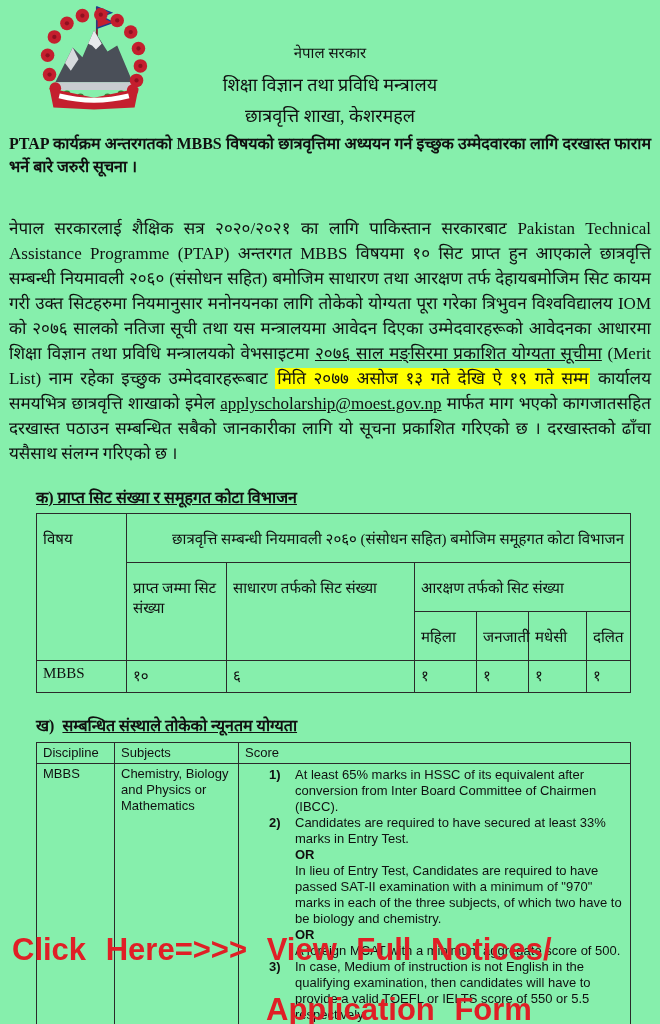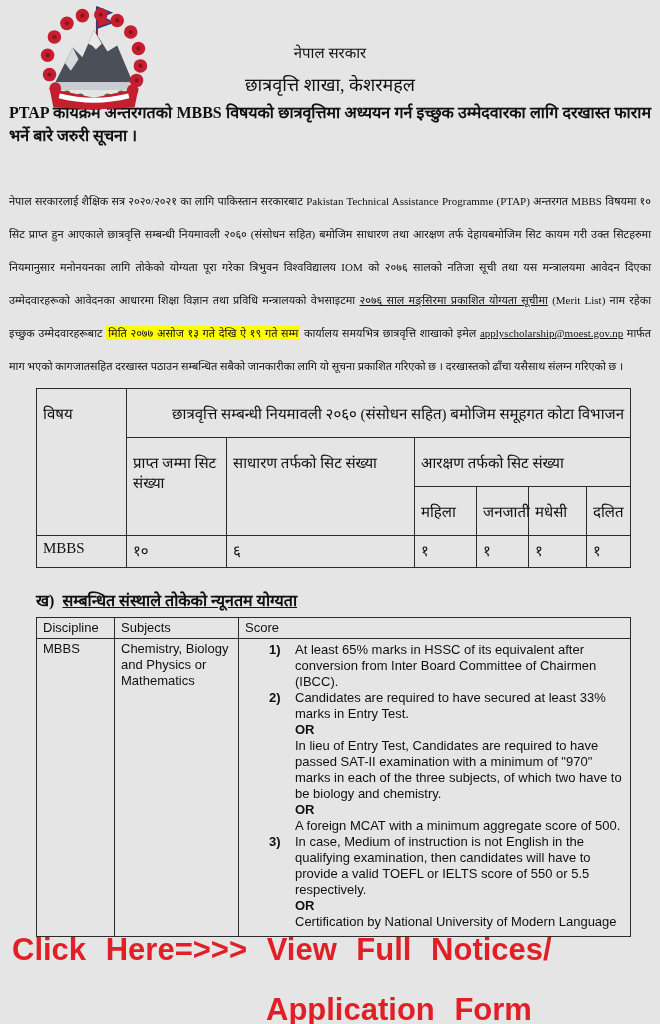--- a/index.html
+++ b/index.html
@@ -1,25 +1,25 @@
 <!DOCTYPE html>
 <html><head>
 <meta charset="utf-8">
 <style>
   html,body{margin:0;padding:0;background:#fff;}
-  .page{width:660px;height:1024px;position:relative;overflow:hidden;background:#e5e5e5;
+  .page{width:660px;height:1024px;position:relative;overflow:hidden;background:#86efac;
         font-family:"Liberation Serif","DejaVu Serif",serif;color:#101010;}
   .emblem{position:absolute;left:36px;top:2px;width:116px;height:122px;}
   .gov{text-align:center;padding-top:42px;}
   .gov-l1{font-size:15px;margin-bottom:10px;}
   .gov-l2{font-size:18px;margin-bottom:7px;}
   .gov-l3{font-size:18px;}
   .pubdate{margin:27px 28px 0 0;text-align:right;font-size:16px;}
   .title{margin:5px 9px 0 9px;font-weight:bold;font-size:16px;line-height:23px;text-align:justify;}
-  .para{margin:38px 9px 0 9px;font-size:11px;line-height:33px;text-align:justify;}
+  .para{margin:38px 9px 0 9px;font-size:17px;line-height:25px;text-align:justify;}
   .hl{background:#ffff00;padding:1px 2px;}
   .ul{text-decoration:underline;}
   .email{color:#101010;text-decoration:underline;cursor:pointer;}
   .h-a{margin:20px 0 0 36px;font-size:16px;font-weight:bold;}
   .h-a .u{ text-decoration:underline;}
   .h-b{margin:21px 0 0 36px;font-size:16px;font-weight:bold;}
   .h-b .u{text-decoration:underline;margin-left:8px;}
   table{border-collapse:collapse;}
   .t1{margin:5px 0 0 36px;font-size:15px;width:594px;table-layout:fixed;}
   .t1 td{border:1px solid #2a2a2a;padding:14px 6px;vertical-align:top;}
@@ -88,28 +88,30 @@
         <circle cx="74" cy="97" r="3.5"></circle>
         <circle cx="88" cy="94" r="3.5"></circle>
     </g>
 
     <path d="M14,88 L60,98 L106,88 L102,108 L60,110 L18,108 Z" fill="#c41f2e"></path>
     <path d="M24,96 Q60,105 96,96" stroke="#ffffff" stroke-width="5" fill="none"></path>
   </svg>
 
   <div class="gov">
     <div class="gov-l1">नेपाल सरकार</div>
+    <div class="gov-l2">शिक्षा विज्ञान तथा प्रविधि मन्त्रालय</div>
     <div class="gov-l3">छात्रवृत्ति शाखा, केशरमहल</div>
   </div>
 
 
   <div class="title">PTAP कार्यक्रम अन्तरगतको MBBS विषयको छात्रवृत्तिमा अध्ययन गर्न इच्छुक उम्मेदवारका  लागि दरखास्त फाराम भर्ने बारे जरुरी सूचना ।</div>
 
   <p class="para"><span>नेपाल सरकारलाई शैक्षिक सत्र २०२०/२०२१ का लागि पाकिस्तान सरकारबाट Pakistan Technical Assistance Programme (PTAP) अन्तरगत MBBS विषयमा १० सिट प्राप्त हुन आएकाले छात्रवृत्ति सम्बन्धी नियमावली २०६० (संसोधन सहित) बमोजिम साधारण तथा आरक्षण तर्फ देहायबमोजिम सिट कायम गरी  उक्त सिटहरुमा नियमानुसार मनोनयनका लागि तोकेको योग्यता पूरा गरेका त्रिभुवन विश्वविद्यालय IOM को २०७६ सालको नतिजा सूची तथा यस मन्त्रालयमा आवेदन दिएका उम्मेदवारहरूको आवेदनका आधारमा शिक्षा विज्ञान तथा प्रविधि मन्त्रालयको वेभसाइटमा </span><span class="ul">२०७६ साल मङ्सिरमा प्रकाशित योग्यता सूचीमा</span><span> (Merit List)  नाम रहेका इच्छुक उम्मेदवारहरूबाट </span><span class="hl">मिति २०७७ असोज १३ गते देखि ऐ  १९ गते सम्म</span><span> कार्यालय समयभित्र छात्रवृत्ति शाखाको इमेल </span><a class="email">applyscholarship@moest.gov.np</a><span> मार्फत माग भएको कागजातसहित दरखास्त पठाउन सम्बन्धित सबैको जानकारीका लागि यो सूचना प्रकाशित गरिएको छ । दरखास्तको ढाँचा यसैसाथ संलग्न गरिएको छ ।</span></p>
 
+  <div class="h-a"><span class="u">क) प्राप्त सिट संख्या र समूहगत कोटा विभाजन</span></div>
 
   <table class="t1">
     <colgroup>
       <col style="width:90px">
         <col style="width:100px">
         <col style="width:188px">
       <col style="width:62px">
         <col style="width:52px">
         <col style="width:58px">
         <col style="width:44px">

